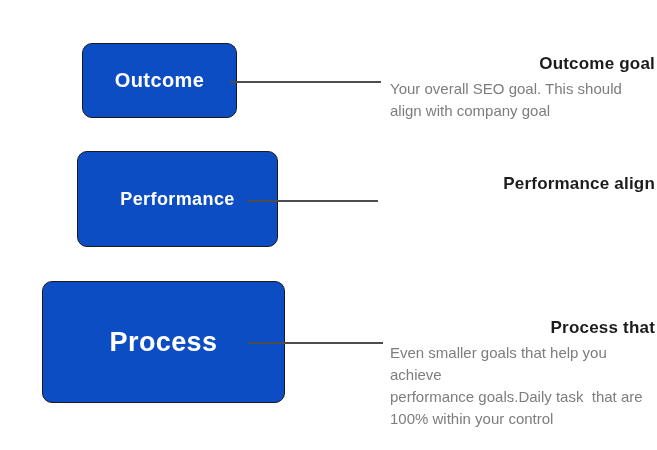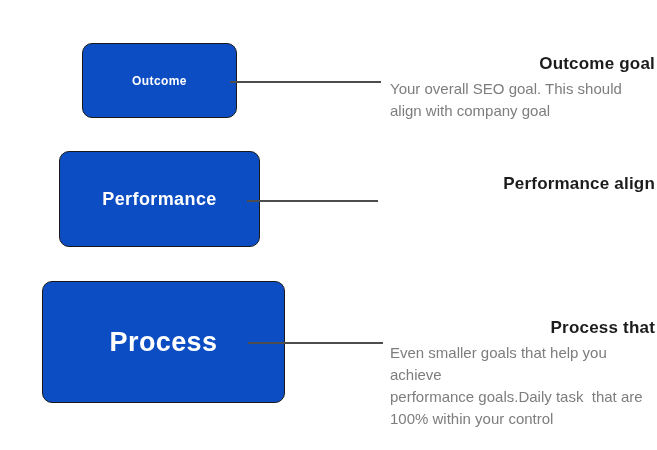--- a/index.html
+++ b/index.html
@@ -52,25 +52,25 @@
   }
   .text-block p{
     margin-top:2px;
     font-size:15px;
     line-height:22px;
     color:var(--description);
     white-space:pre-wrap;
   }
   
   .box-1{left:82px;top:43px;width:155px;height:75px;}
-  .box-1 .label{font-size:12px;}
+  .box-1 .label{font-size:20px;}
   .line-1{left:230px;top:81px;width:151px;}
   .text-1{left:390px;top:52px;}
   
-  .box-2{left:59px;top:151px;width:201px;height:96px;}
+  .box-2{left:77px;top:151px;width:201px;height:96px;}
   .box-2 .label{font-size:18px;}
   .line-2{left:247px;top:200px;width:131px;}
   .text-2{left:390px;top:172px;}
   
   .box-3{left:42px;top:281px;width:243px;height:122px;}
   .box-3 .label{font-size:27px;}
   .line-3{left:248px;top:342px;width:135px;}
   .text-3{left:390px;top:316px;}
 </style>
 </head>

